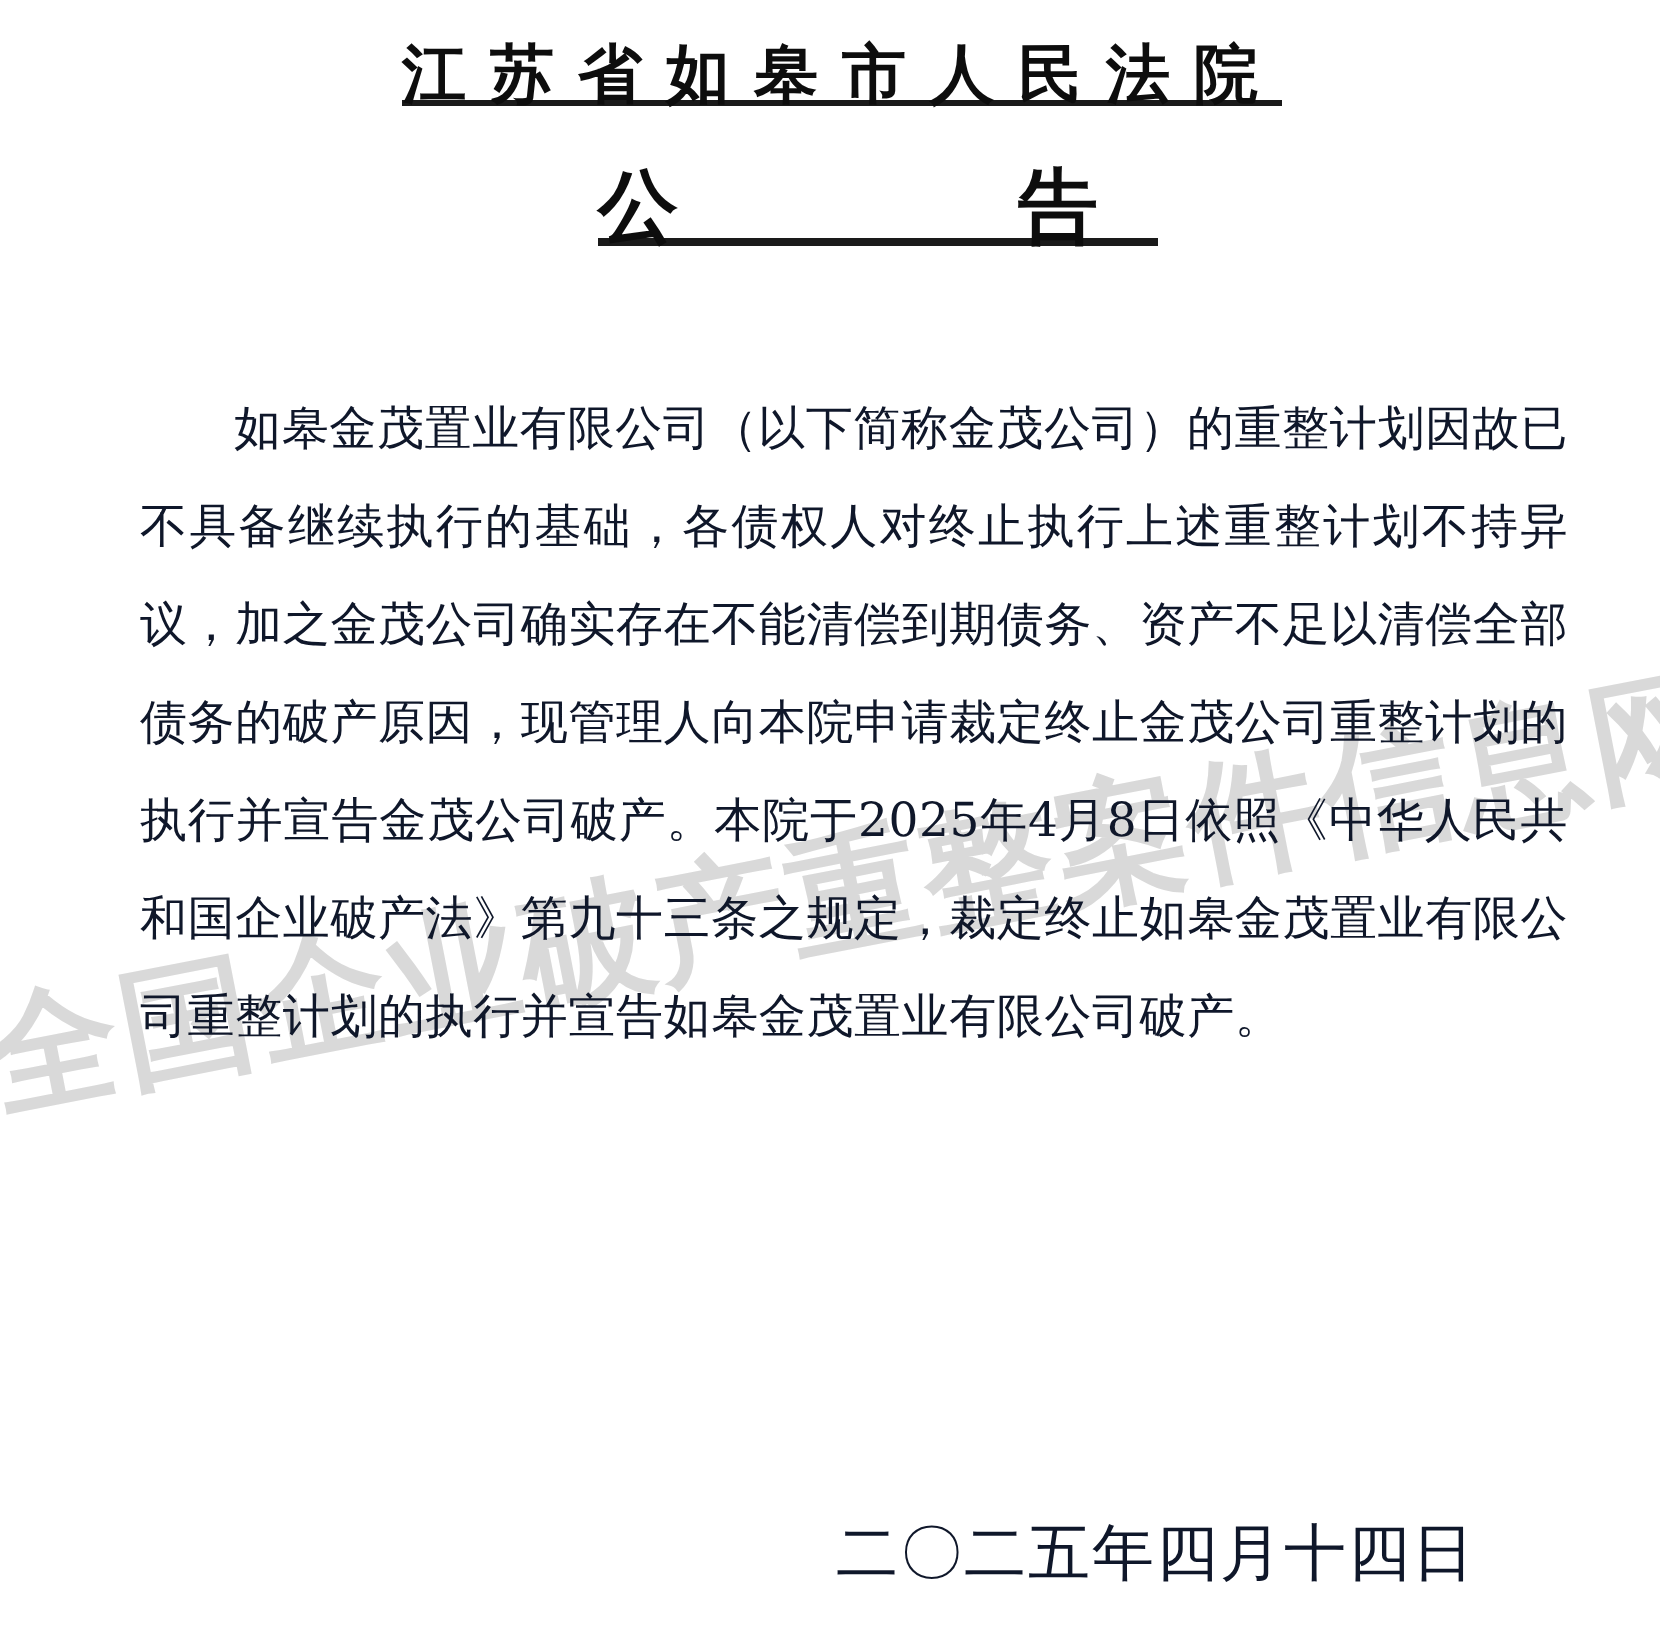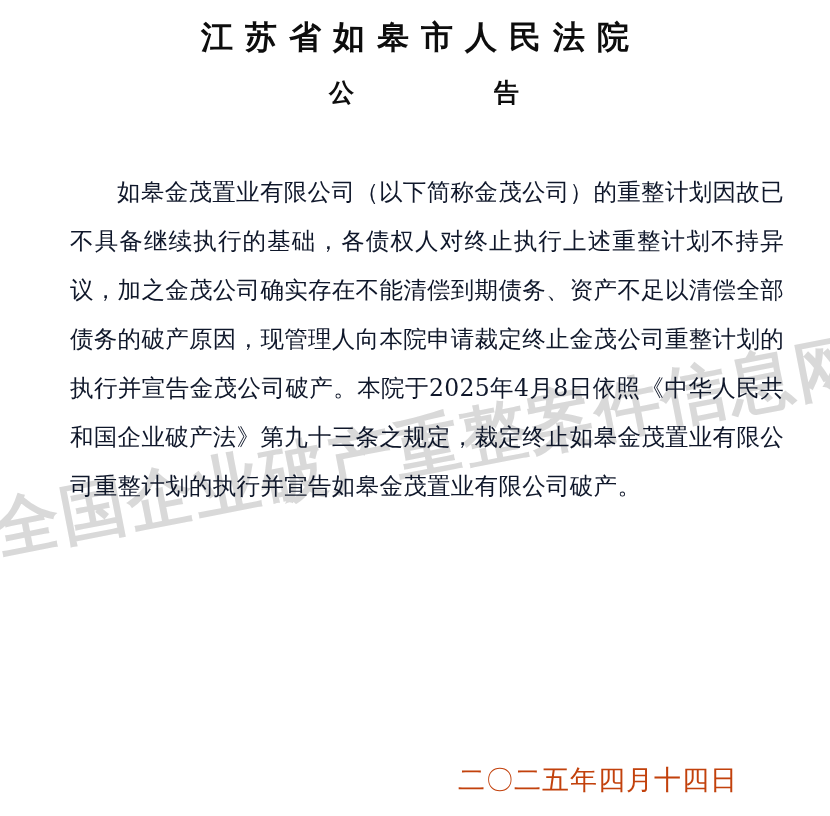--- a/index.html
+++ b/index.html
@@ -47,33 +47,34 @@
     transform: rotate(-11deg);
     transform-origin: left center;
   }
 
   
   .doc-header {
     position: relative;
     z-index: 2;
     padding-top: 14px;
     text-align: center;
+    text-decoration: underline;
   }
   .court-name {
     font-family: "DejaVu Serif", "Liberation Serif", serif;
     font-size: 32px;
     font-weight: 700;
     letter-spacing: 12px;
     padding-left: 12px;
     color: #0d0d0d;
     line-height: 1.45;
   }
   .doc-type {
     font-family: "DejaVu Serif", "Liberation Serif", serif;
-    font-size: 25px;
+    font-size: 40px;
     font-weight: 700;
     letter-spacing: 30px;
     padding-left: 48px;
     color: #0d0d0d;
     margin-top: 14px;
     line-height: 1.5;
   }
 
   
   .doc-body {
@@ -94,23 +95,23 @@
   .para-notice {
     margin-top: 26px;
   }
 
   
   .doc-date {
     position: absolute;
     right: 92px;
     bottom: 18px;
     z-index: 6;
-    font-size: 27px;
+    font-size: 31px;
     letter-spacing: 1px;
-    color: #c2410c;
+    color: #0f172a;
   }
 </style>
 </head>
 <body>
 
 <div class="page">
 
   <div class="watermark">
     <div class="watermark-text">全国企业破产重整案件信息网</div>
   </div>

